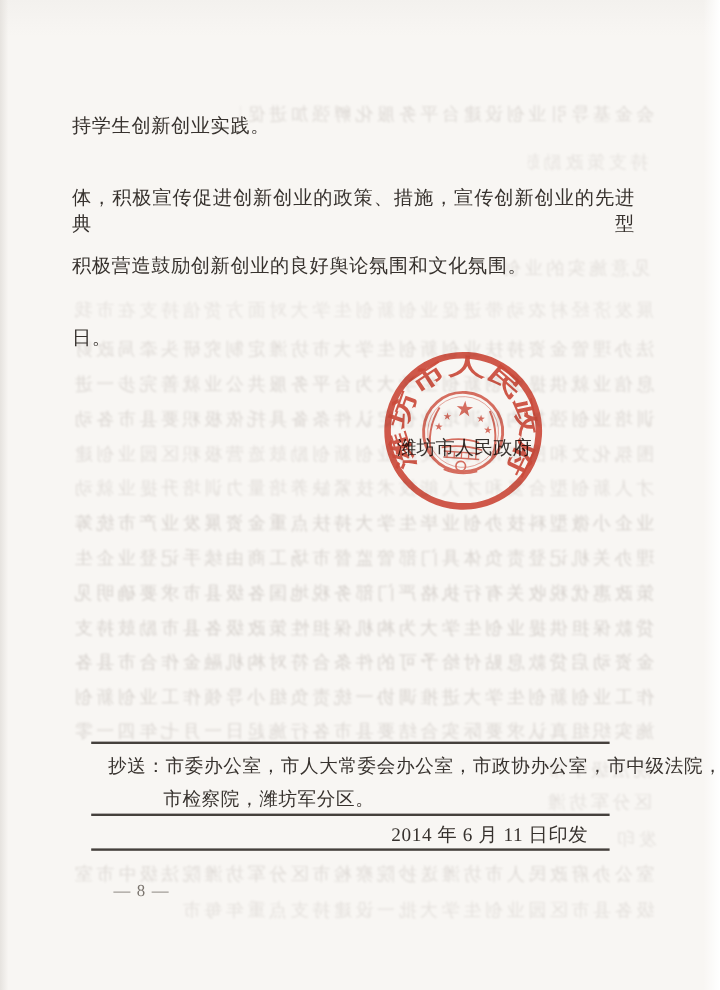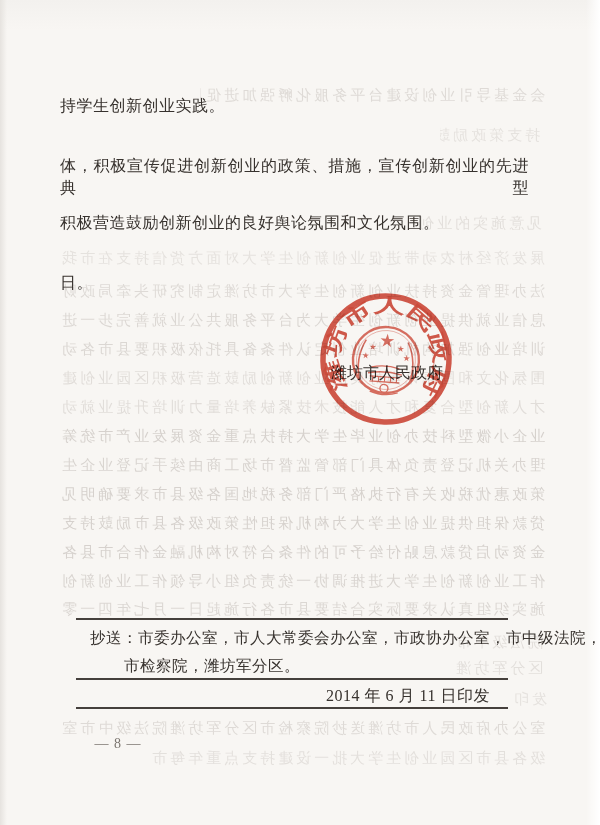--- a/index.html
+++ b/index.html
@@ -132,20 +132,20 @@
         <path d="M58 96 H88" stroke-width="1.3"></path>
 
         <circle cx="73" cy="102.5" r="4" stroke-width="1.4"></circle>
         <path d="M59 106 Q73 111 87 106" stroke-width="1.5"></path>
       </g>
     </svg>
   </div>
 
   <div class="rule" style="top:618px"></div>
   <div class="cc" style="left:90px;top:628px">抄送：市委办公室，市人大常委会办公室，市政协办公室，市中级法院，</div>
-  <div class="cc" style="left:124px;top:656px">市检察院，潍坊军分区。</div>
+  <div class="cc" style="left:136px;top:656px">市检察院，潍坊军分区。</div>
   <div class="rule" style="top:678px"></div>
   <div class="colophon-right">2014 年 6 月 11 日印发</div>
   <div class="rule" style="top:707px"></div>
 
   <div class="pageno">— 8 —</div>
 
 </div>
 
 </body></html>

